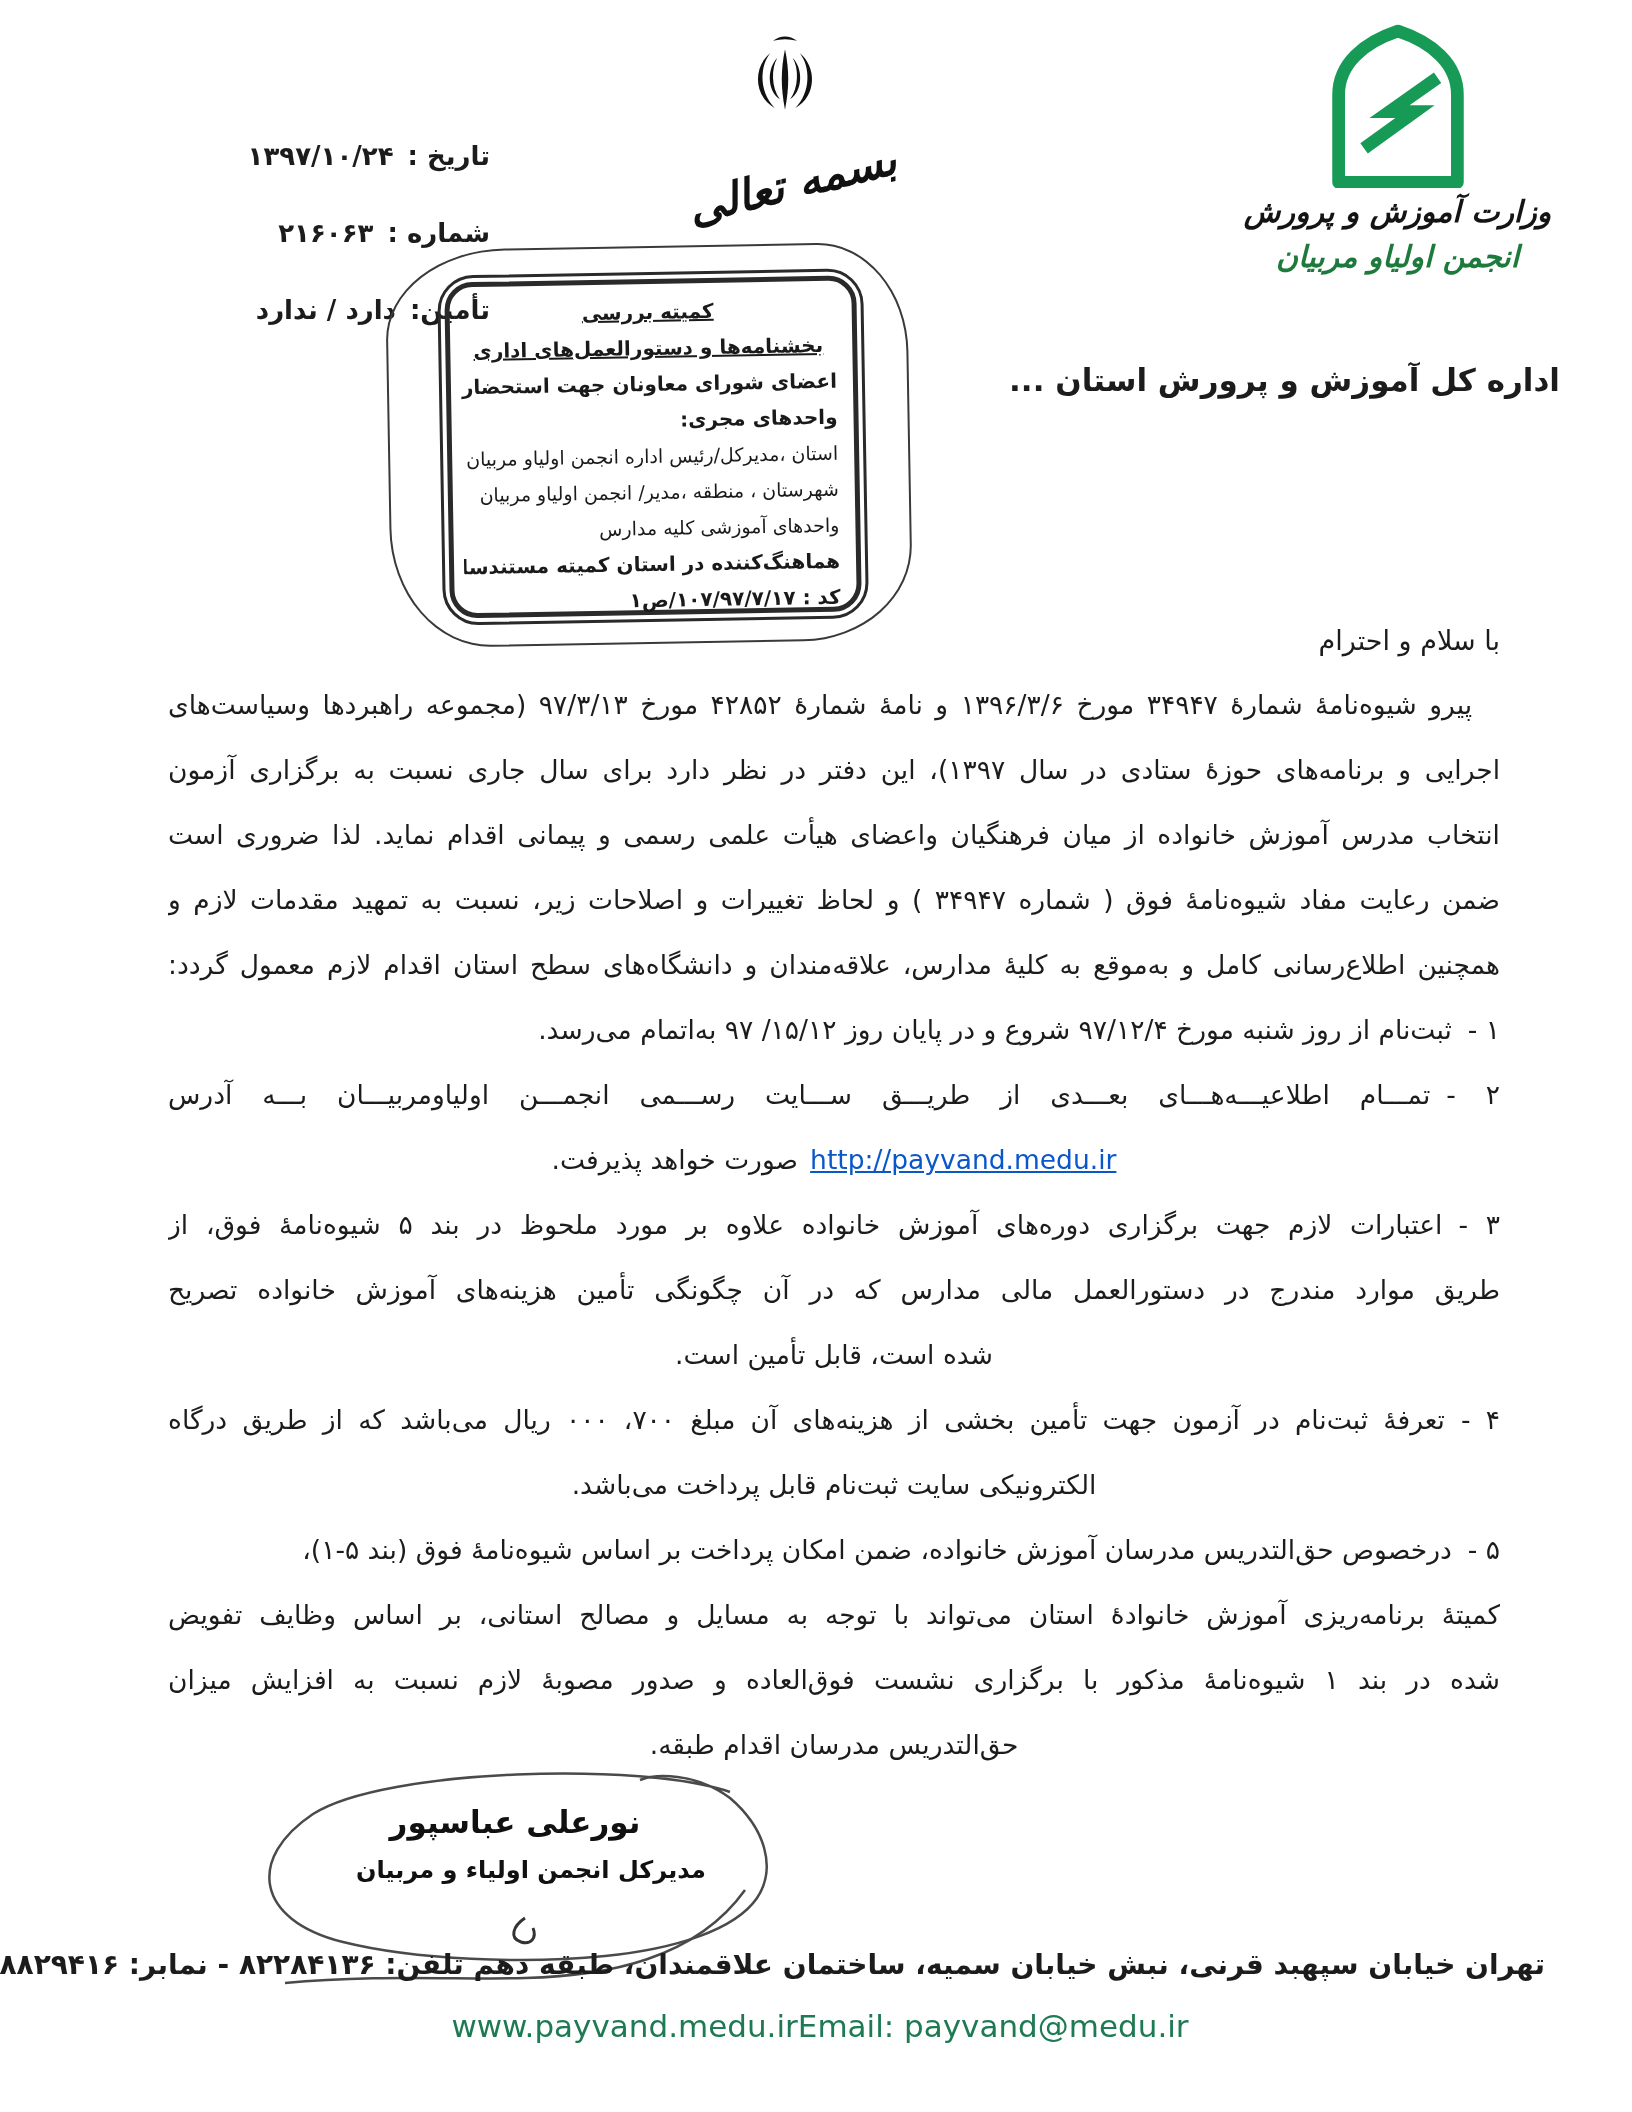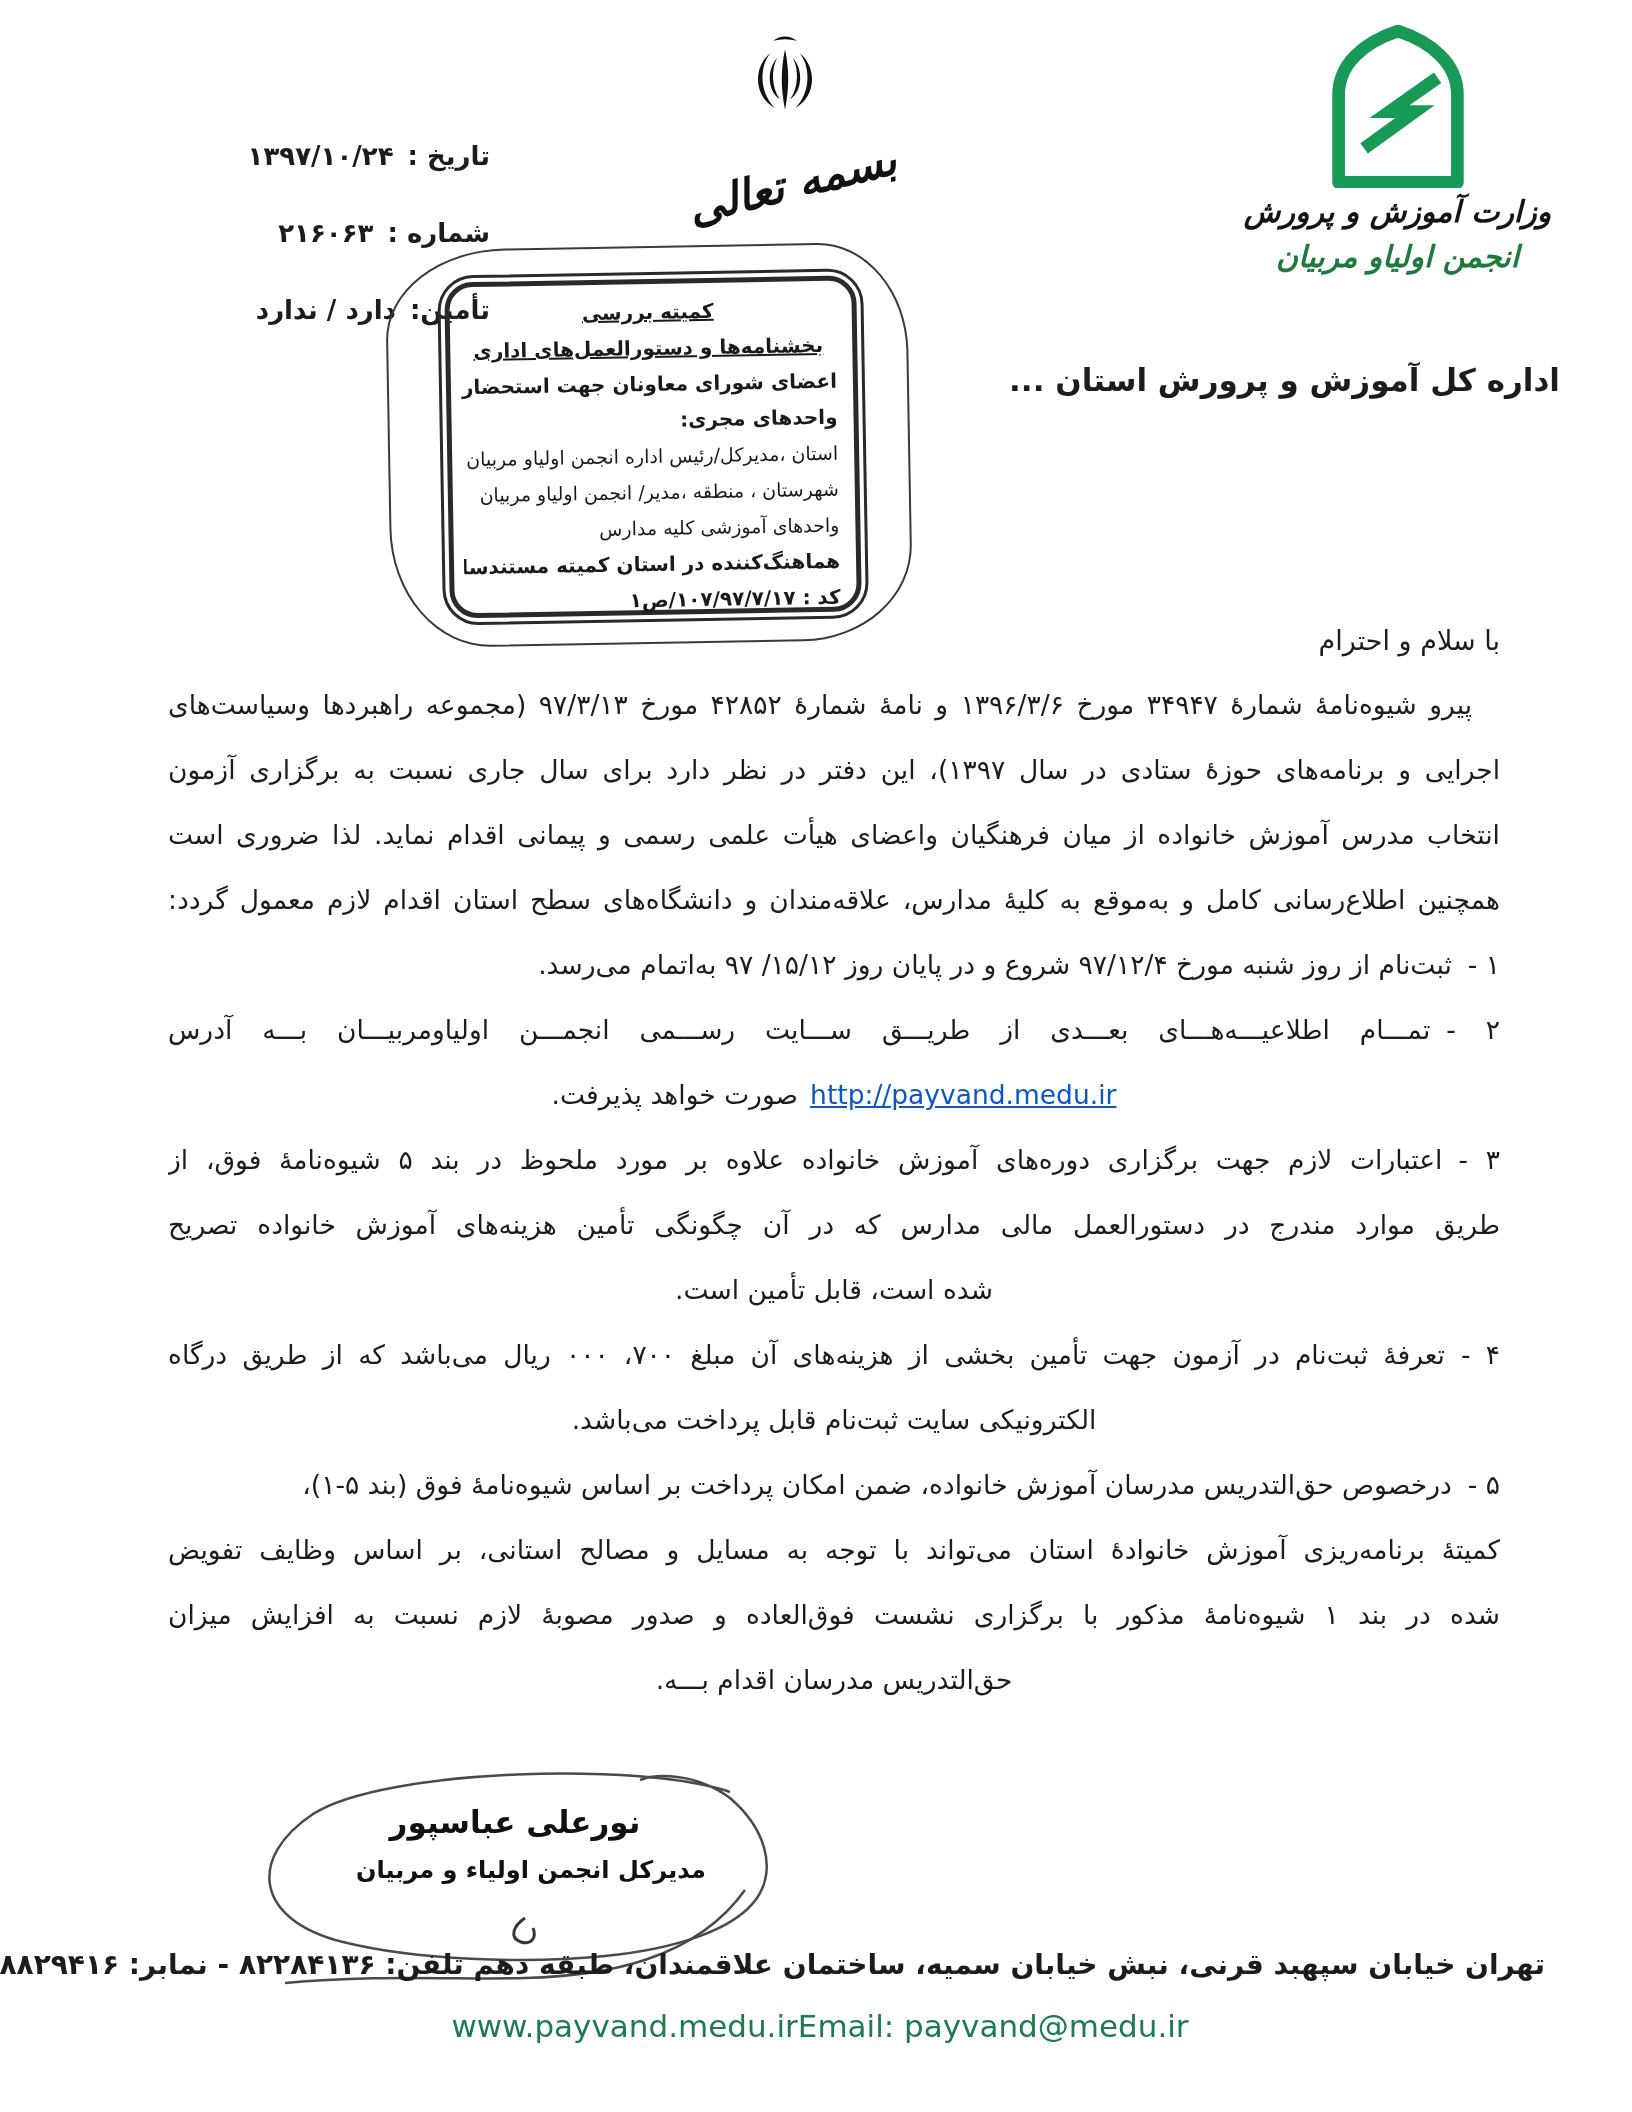--- a/index.html
+++ b/index.html
@@ -112,20 +112,21 @@
       </div>
     </div>
   </div>
 
   <div class="bodycol" dir="rtl">
     <div class="salut">با سلام و احترام</div>
 
     <div class="bl just indent">پیرو شیوه‌نامهٔ شمارهٔ ۳۴۹۴۷ مورخ ۱۳۹۶/۳/۶ و نامهٔ شمارهٔ ۴۲۸۵۲ مورخ ۹۷/۳/۱۳ (مجموعه راهبردها وسیاست‌های</div>
     <div class="bl just">اجرایی و برنامه‌های حوزهٔ ستادی در سال ۱۳۹۷)، این دفتر در نظر دارد برای سال جاری نسبت به برگزاری آزمون</div>
     <div class="bl just">انتخاب مدرس آموزش خانواده از میان فرهنگیان واعضای هیأت علمی رسمی و پیمانی اقدام نماید. لذا ضروری است</div>
+    <div class="bl just">ضمن رعایت مفاد شیوه‌نامهٔ فوق ( شماره ۳۴۹۴۷ ) و لحاظ تغییرات و اصلاحات زیر، نسبت به تمهید مقدمات لازم و</div>
     <div class="bl just">همچنین اطلاع‌رسانی کامل و به‌موقع به کلیهٔ مدارس، علاقه‌مندان و دانشگاه‌های سطح استان اقدام لازم معمول گردد:</div>
 
     <div class="bl right">
       <span class="marker">۱ -</span><span>ثبت‌نام از روز شنبه مورخ ۹۷/۱۲/۴ شروع و در پایان روز ۱۵/۱۲/ ۹۷ به‌اتمام می‌رسد.</span>
     </div>
 
     <div class="bl just">
       <span class="marker">۲ -</span><span>تمـــام اطلاعیـــه‌هـــای بعـــدی از طریـــق ســـایت رســـمی انجمـــن اولیاومربیـــان بـــه آدرس</span>
     </div>
     <div class="bl center">
@@ -141,21 +142,21 @@
     <div class="bl just">
       <span class="marker">۴ -</span><span>تعرفهٔ ثبت‌نام در آزمون جهت تأمین بخشی از هزینه‌های آن مبلغ ۷۰۰، ۰۰۰ ریال می‌باشد که از طریق درگاه</span>
     </div>
     <div class="bl center">الکترونیکی سایت ثبت‌نام قابل پرداخت می‌باشد.</div>
 
     <div class="bl right">
       <span class="marker">۵ -</span><span>درخصوص حق‌التدریس مدرسان آموزش خانواده، ضمن امکان پرداخت بر اساس شیوه‌نامهٔ فوق (بند ۵-۱)،</span>
     </div>
     <div class="bl just">کمیتهٔ برنامه‌ریزی آموزش خانوادهٔ استان می‌تواند با توجه به مسایل و مصالح استانی، بر اساس وظایف تفویض</div>
     <div class="bl just">شده در بند ۱ شیوه‌نامهٔ مذکور با برگزاری نشست فوق‌العاده و صدور مصوبهٔ لازم نسبت به افزایش میزان</div>
-    <div class="bl center">حق‌التدریس مدرسان اقدام بـــه.</div>
+    <div class="bl center">حق‌التدریس مدرسان اقدام طبقه.</div>
   </div>
 
   <div class="sig">
     <svg width="580" height="215" viewBox="0 0 580 215">
       <path d="M505 22 C420 -8 160 -2 88 44 C22 88 30 150 118 172 C190 190 300 194 380 186
                C450 179 510 160 532 128 C552 98 540 58 505 28
                C470 2 430 4 415 10" fill="none" stroke="#4a4a4a" stroke-width="2.5"></path>
       <path d="M520 120 C470 190 380 206 300 208 C240 210 150 204 60 213" fill="none" stroke="#4a4a4a" stroke-width="2.5"></path>
       <path d="M300 148 c -12 8 -16 20 -4 24 c 10 3 16 -4 12 -14" fill="none" stroke="#333" stroke-width="3"></path>
     </svg>

